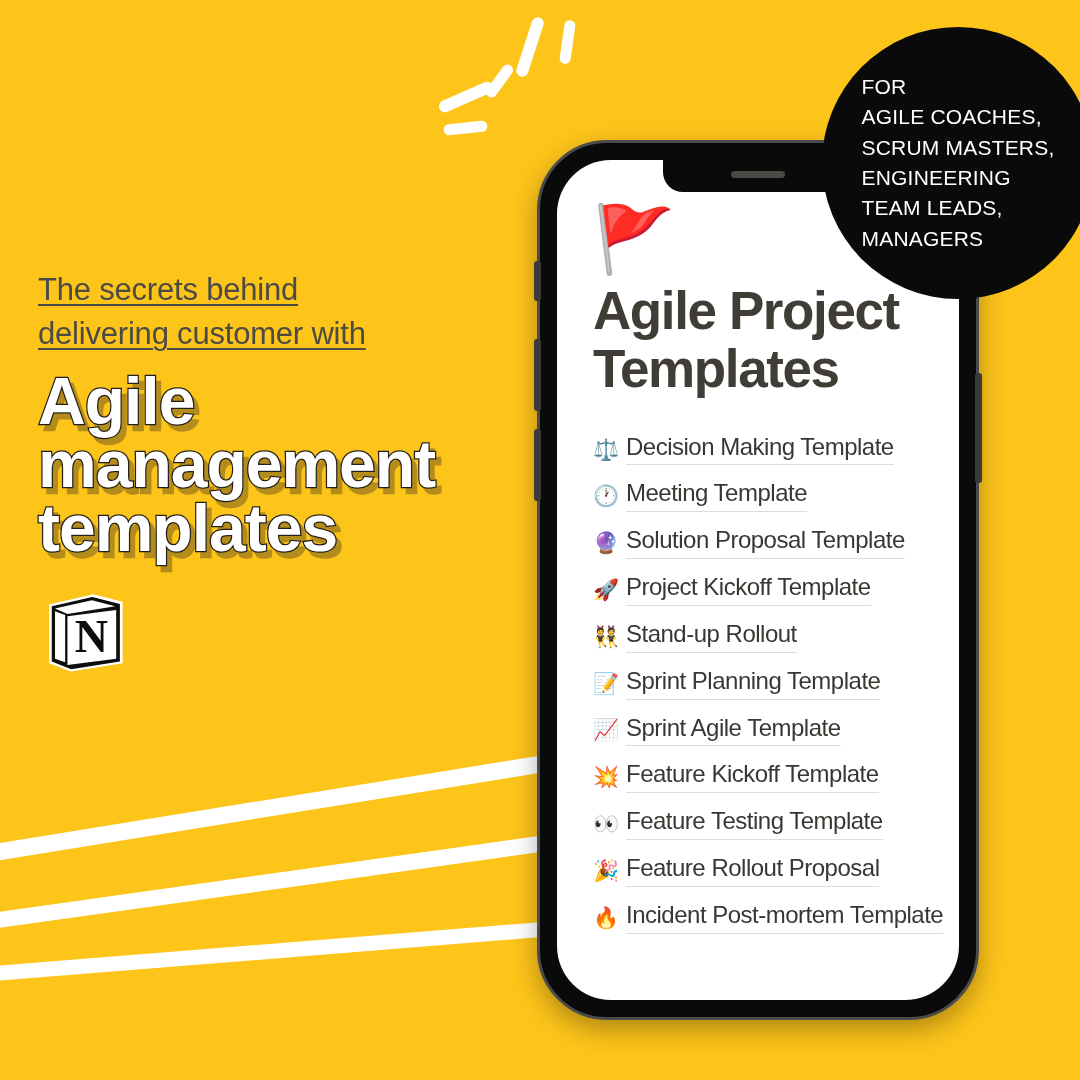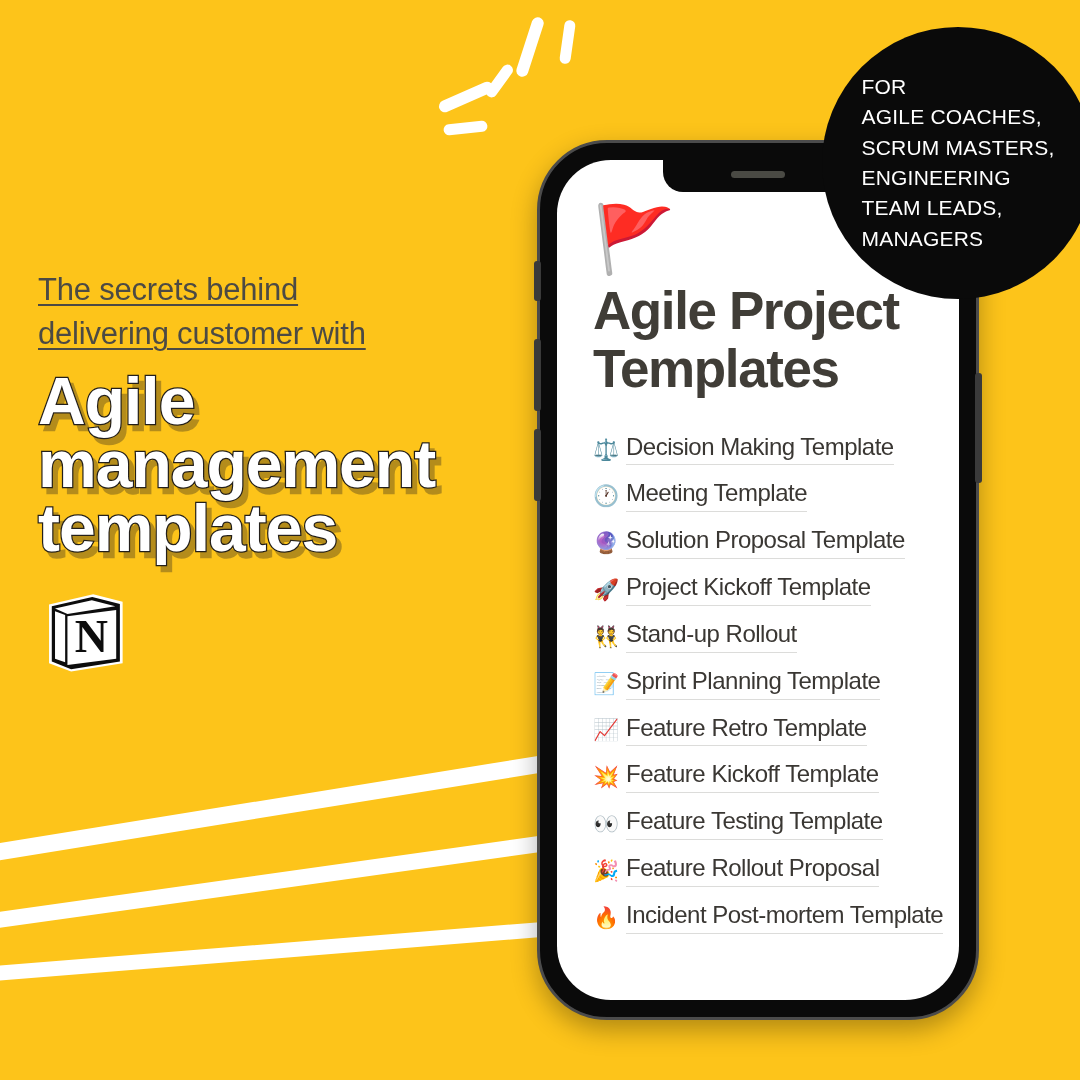--- a/index.html
+++ b/index.html
@@ -218,21 +218,21 @@
           <span class="tpl-label">Stand-up Rollout</span>
         </div>
 
         <div class="tpl-row">
           <span class="tpl-emoji">📝</span>
           <span class="tpl-label">Sprint Planning Template</span>
         </div>
 
         <div class="tpl-row">
           <span class="tpl-emoji">📈</span>
-          <span class="tpl-label">Feature Retro Template</span>
+          <span class="tpl-label">Sprint Agile Template</span>
         </div>
 
         <div class="tpl-row">
           <span class="tpl-emoji">💥</span>
           <span class="tpl-label">Feature Kickoff Template</span>
         </div>
 
         <div class="tpl-row">
           <span class="tpl-emoji">👀</span>
           <span class="tpl-label">Feature Testing Template</span>

